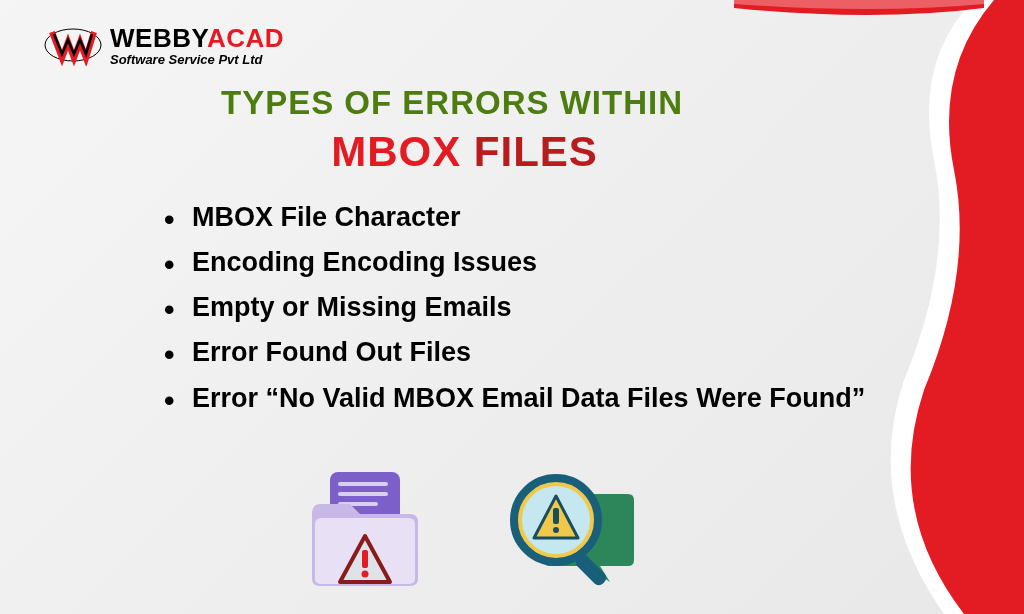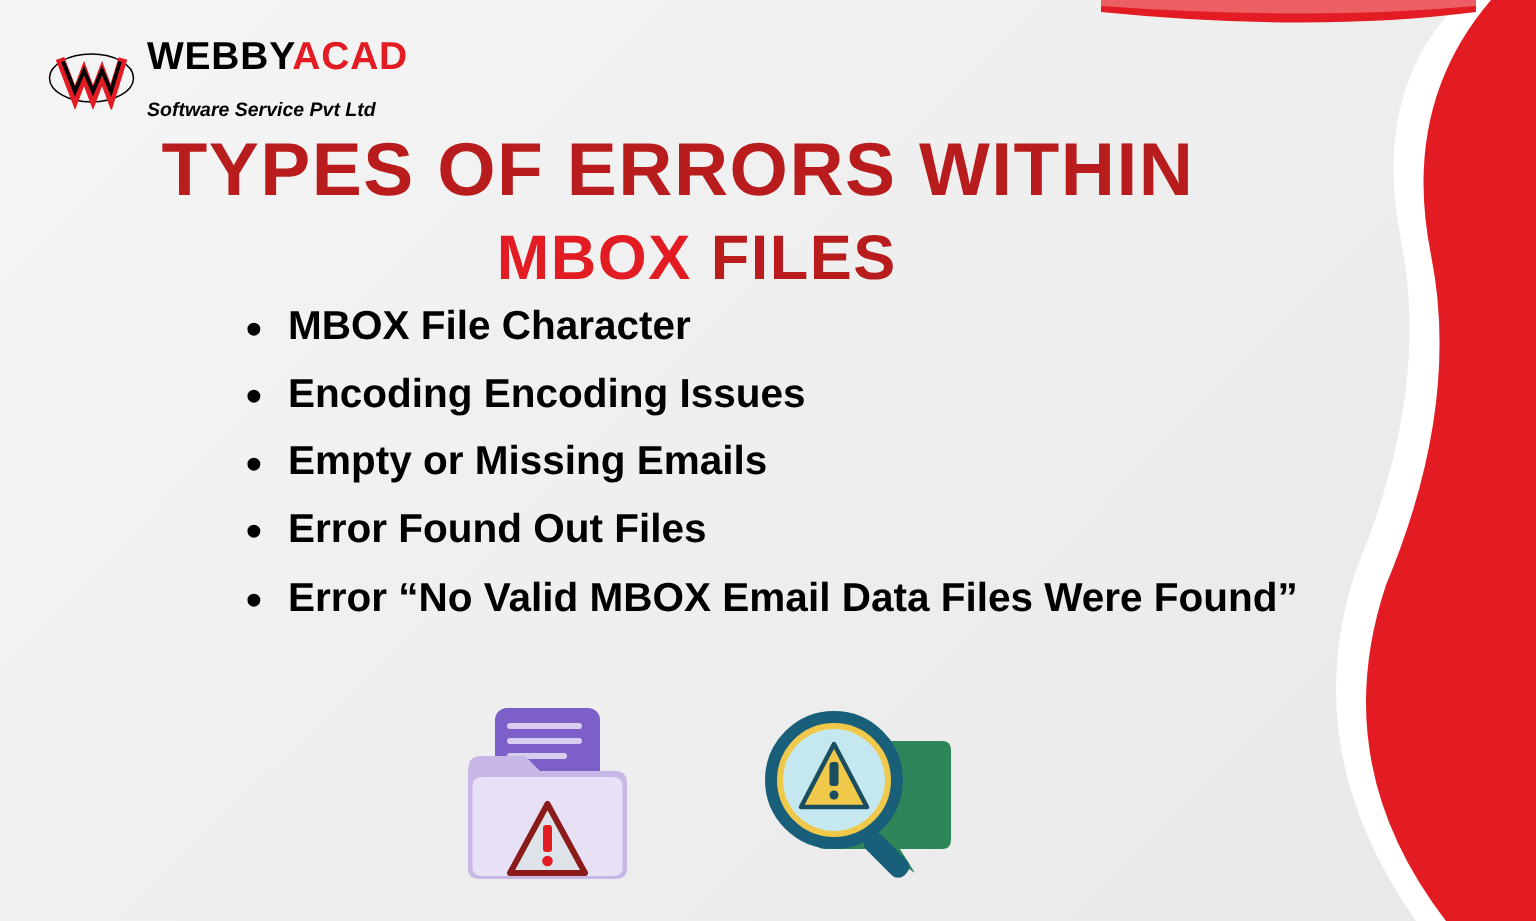--- a/index.html
+++ b/index.html
@@ -34,21 +34,21 @@
       right: 40px;
       width: 250px;
       height: 25px;
       z-index: 2;
     }
     
     
     .logo {
       position: absolute;
       top: 24px;
-      left: 32px;
+      left: 44px;
       display: flex;
       align-items: center;
       gap: 8px;
       z-index: 3;
     }
     
     .logo-mark {
       width: 58px;
       height: 42px;
       position: relative;
@@ -72,37 +72,37 @@
     
     .logo-brand-acad {
       color: #e31b23;
     }
     
     .logo-tagline {
       font-size: 13px;
       font-style: italic;
       font-weight: 600;
       color: #000;
-      margin-top: 16px;
+      margin-top: 2px;
     }
     
     
     .heading {
       position: absolute;
       top: 84px;
       left: 0;
       right: 120px;
       text-align: center;
       z-index: 3;
     }
     
     .heading-line1 {
-      font-size: 50px;
+      font-size: 33px;
       font-weight: 900;
-      color: #b91c1c;
+      color: #4d7c0f;
       letter-spacing: 1px;
     }
     
     .heading-line2 {
       font-size: 42px;
       font-weight: 900;
       letter-spacing: 1px;
       margin-top: 6px;
     }
     

